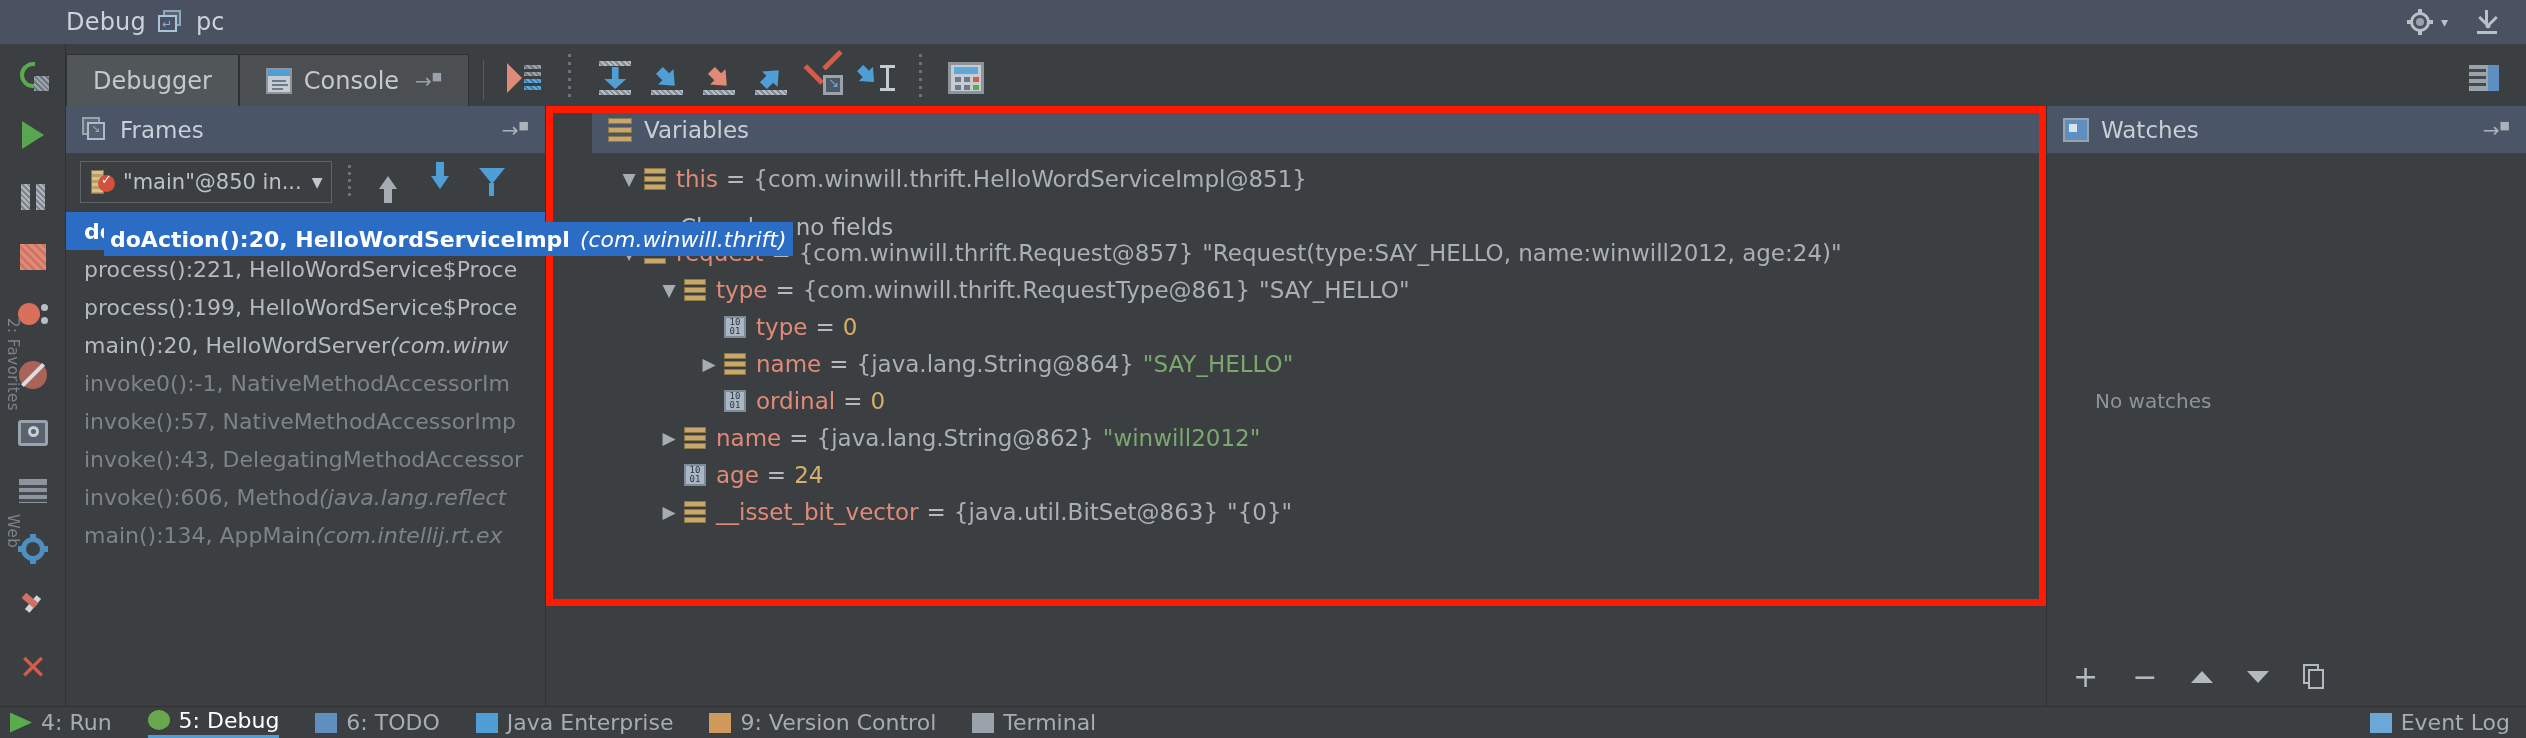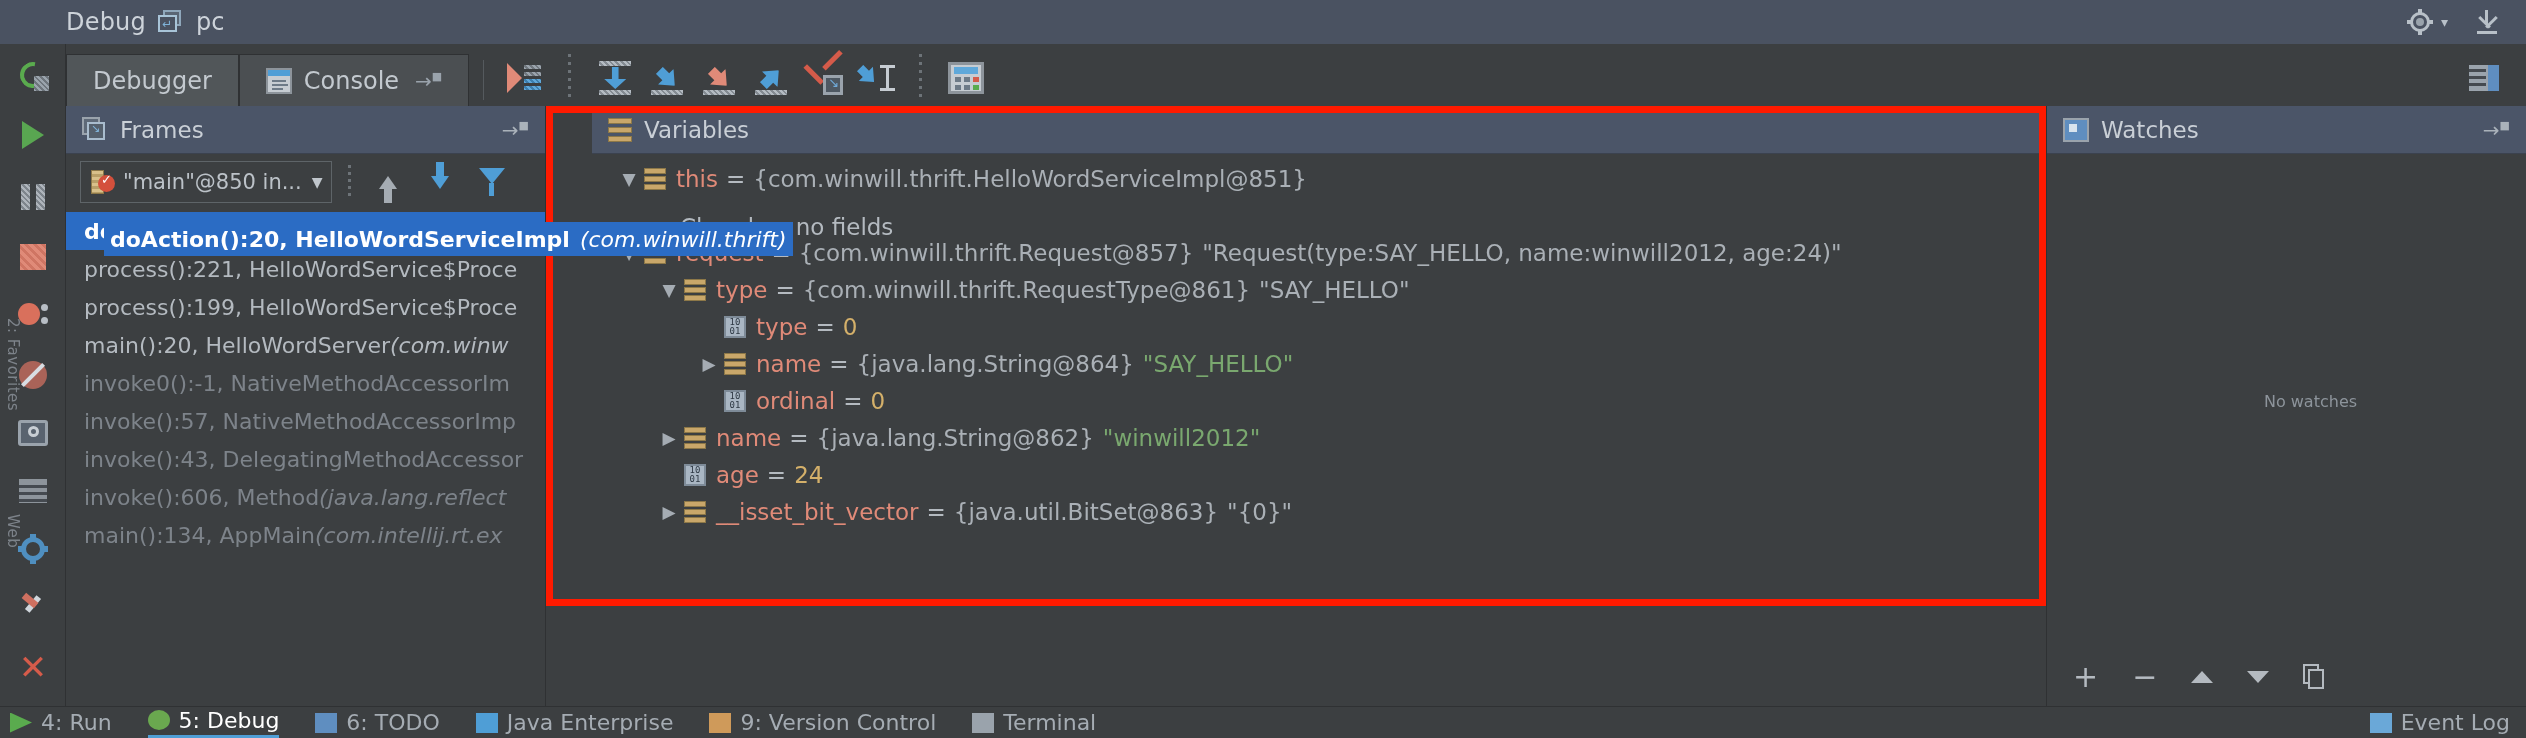--- a/index.html
+++ b/index.html
@@ -234,22 +234,22 @@
       line-height: 9px; text-align: center; font-family: "DejaVu Sans Mono", monospace; }
   .vname { color: #e08a78; margin-right: 8px; }
   .veq { color: #b4bac0; margin-right: 8px; }
   .vval { color: #aab0b6; }
   .vstr { color: #7aa86f; }
   .vnum { color: #d4b06a; }
   .vplain { color: #b4bac0; margin-top: 23px; }
 
   
   .watches-panel { width: 480px; background: #3c3f41; display: flex; flex-direction: column; border-left: 1px solid #2f3133; }
-  .watches-body { flex: 1; display: flex; align-items: center; justify-content: center;
-      color: #8d949b; font-size: 16px; margin-left: 48px; }
+  .watches-body { flex: 1; display: flex; align-items: center; justify-content: flex-start;
+      color: #8d949b; font-size: 20px; margin-left: 48px; }
   .watches-toolbar { height: 58px; display: flex; align-items: center; gap: 34px; padding-left: 26px; }
   .w-plus, .w-minus { color: #b4bac0; font-size: 30px; line-height: 1; }
   .w-up { width: 0; height: 0; border-bottom: 12px solid #b4bac0; border-left: 11px solid transparent; border-right: 11px solid transparent; }
   .w-dn { width: 0; height: 0; border-top: 12px solid #b4bac0; border-left: 11px solid transparent; border-right: 11px solid transparent; }
   .w-copy { width: 22px; height: 26px; position: relative; }
   .w-copy .a { position: absolute; left: 0; top: 0; width: 16px; height: 20px; border: 2px solid #b4bac0; }
   .w-copy .b { position: absolute; left: 5px; top: 5px; width: 16px; height: 20px; border: 2px solid #b4bac0; background: #3c3f41; }
 
   
   .bottombar {

